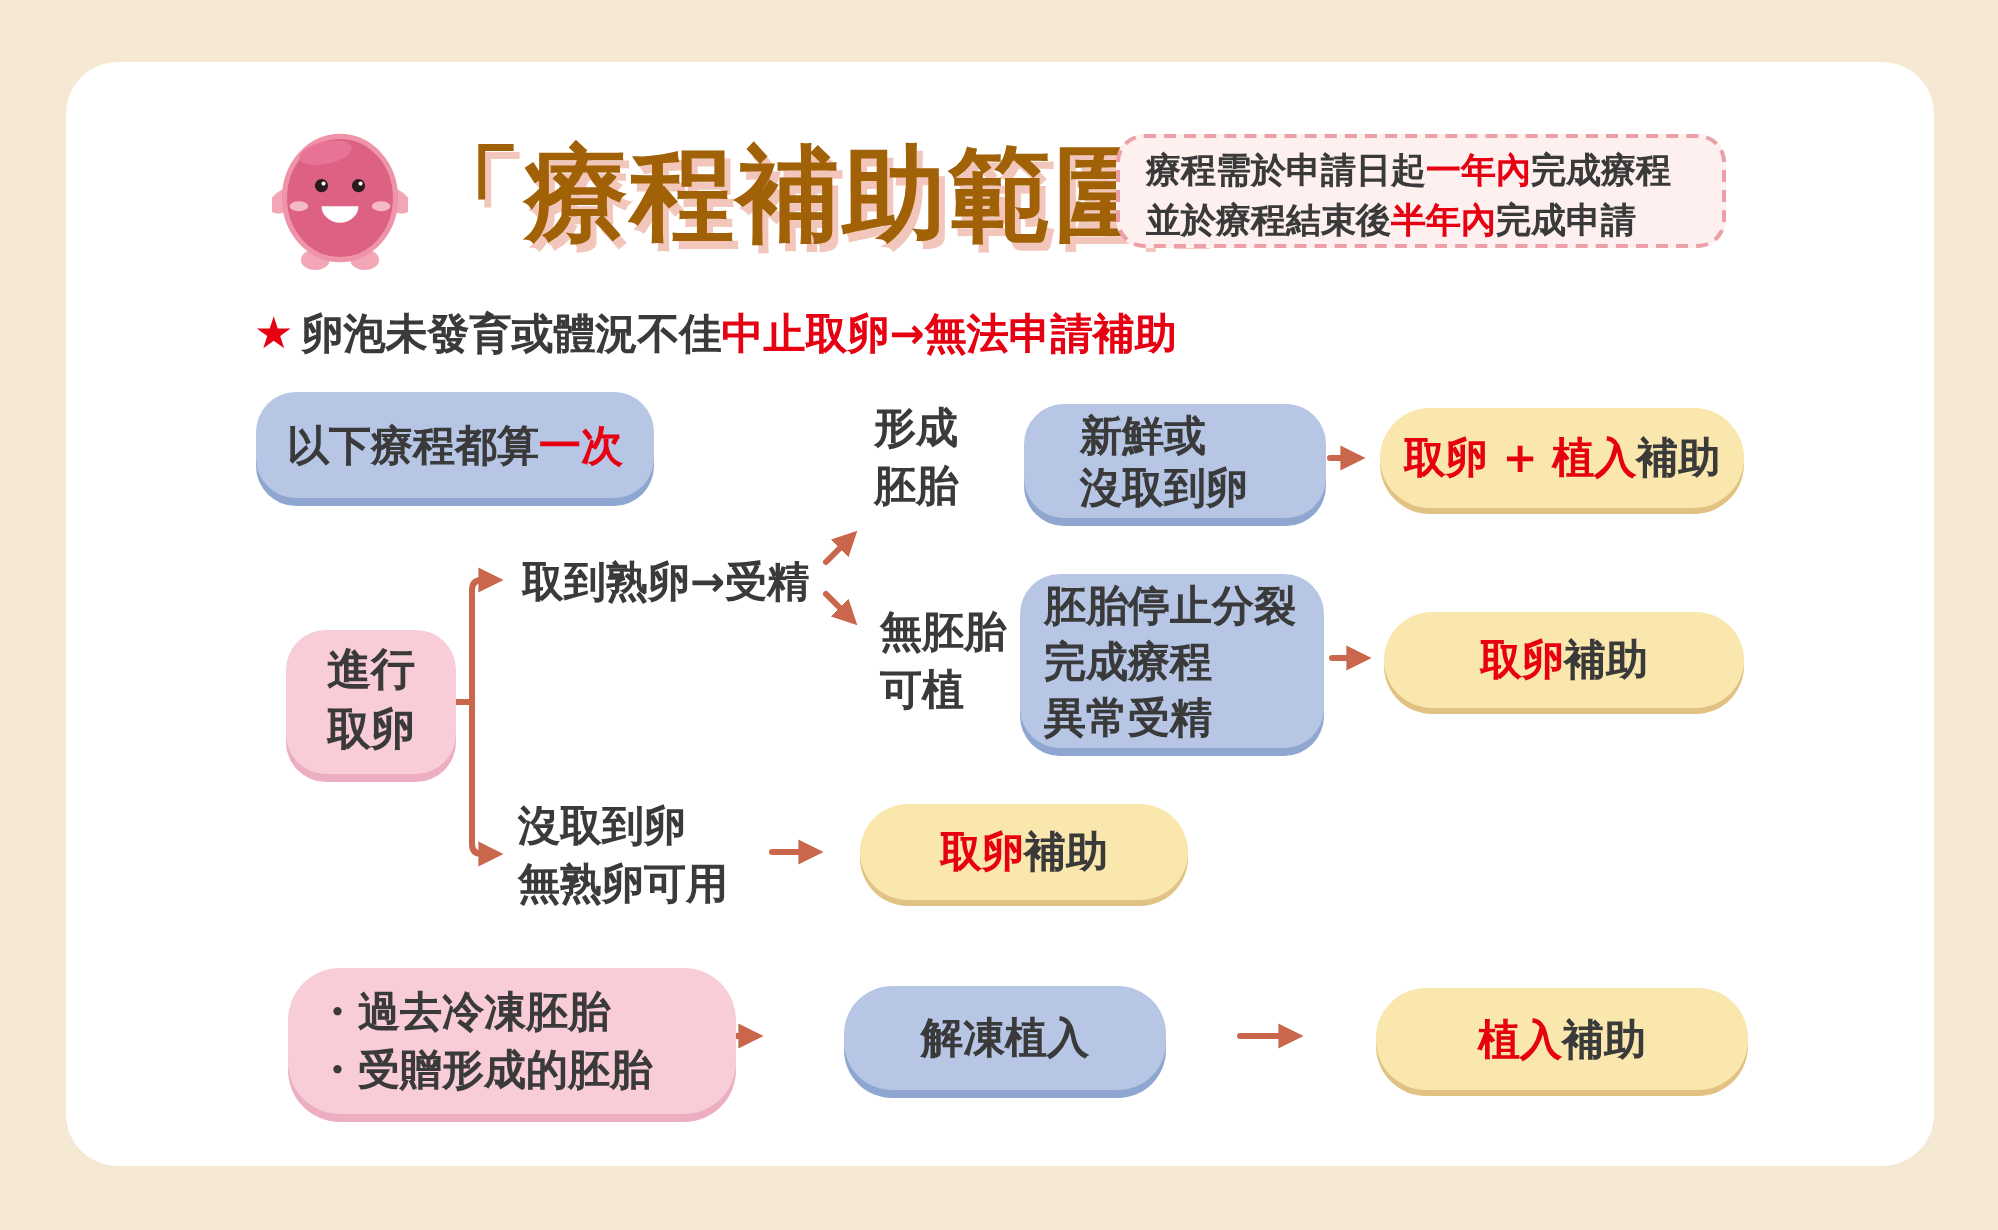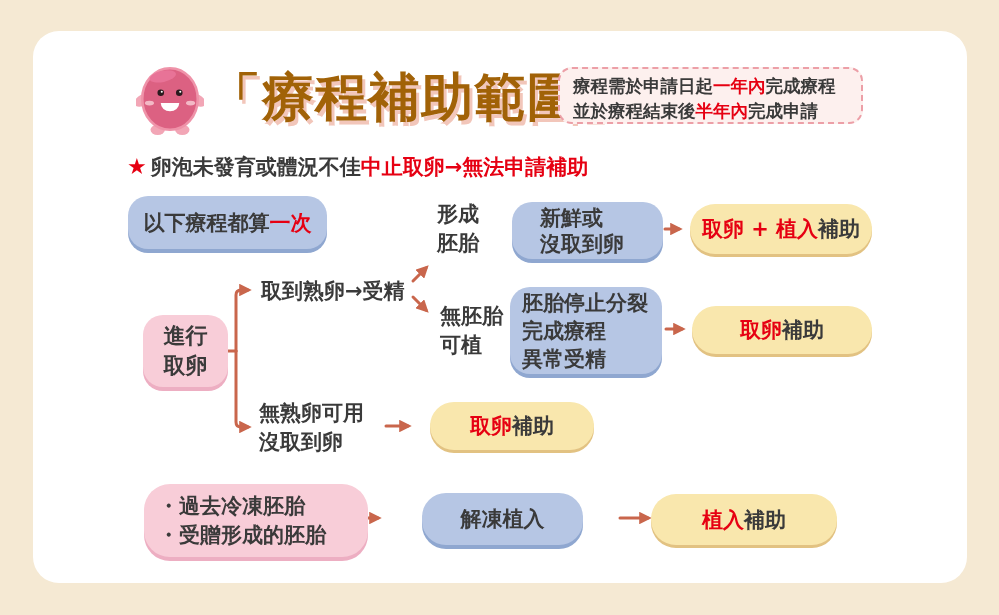--- a/index.html
+++ b/index.html
@@ -165,35 +165,35 @@
   </div>
 
   <div class="fbox pink" style="left:127px; top:315px; width:85px; height:72px; font-size:22px; line-height:30px;">
     <div>
       <div>進行</div>
       <div>取卵</div>
     </div>
   </div>
 
   <div class="flabel" style="left:259px; top:399px;">
+    <div>沒取到卵</div>
     <div>無熟卵可用</div>
-    <div>沒取到卵</div>
   </div>
 
   <div class="fbox yellow" style="left:430px; top:402px; width:164px; height:48px;">
     <span class="red">取卵</span>
       <span>補助</span>
   </div>
 
   <div class="fbox pink left-align" style="left:128px; top:484px; width:224px; height:73px; border-radius:26px; padding-left:14px; line-height:29px;">
     <div>
       <div>・過去冷凍胚胎</div>
       <div>・受贈形成的胚胎</div>
     </div>
   </div>
 
   <div class="fbox blue" style="left:422px; top:493px; width:161px; height:52px; border-radius:24px;">解凍植入</div>
 
-  <div class="fbox yellow" style="left:651px; top:494px; width:186px; height:51px;">
+  <div class="fbox yellow" style="left:688px; top:494px; width:186px; height:51px;">
     <span class="red">植入</span>
       <span>補助</span>
   </div>
 </div>
 
 </body></html>

